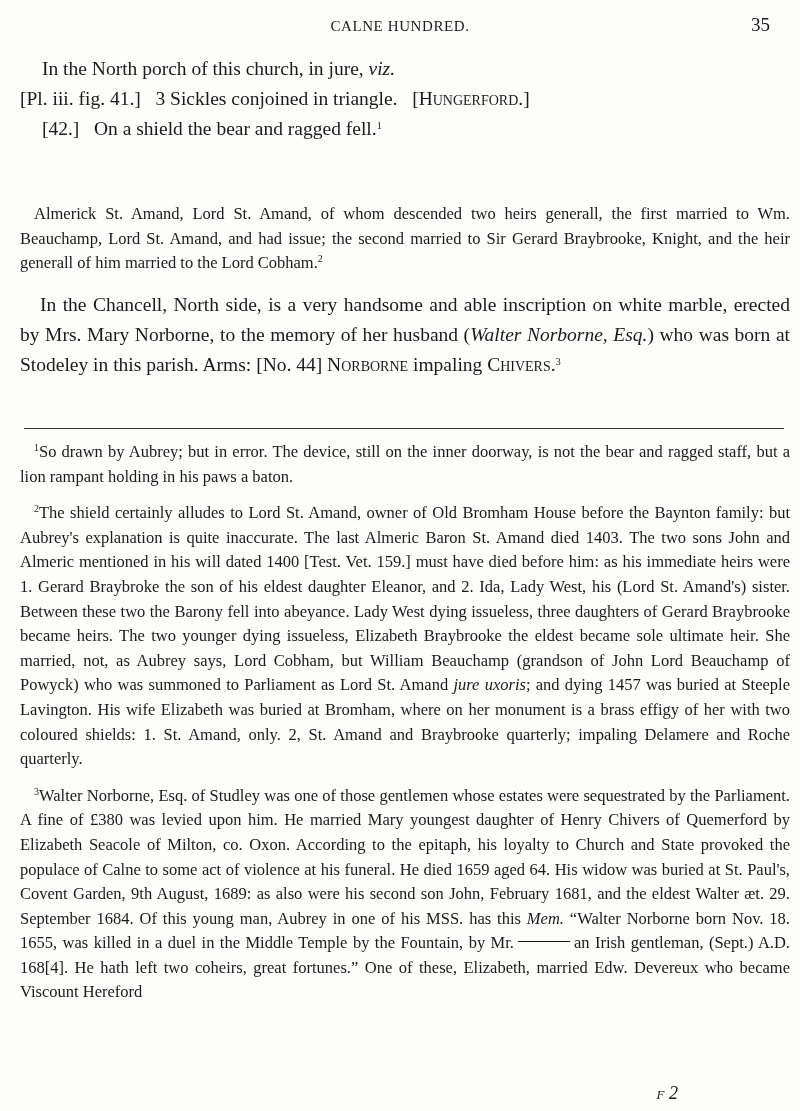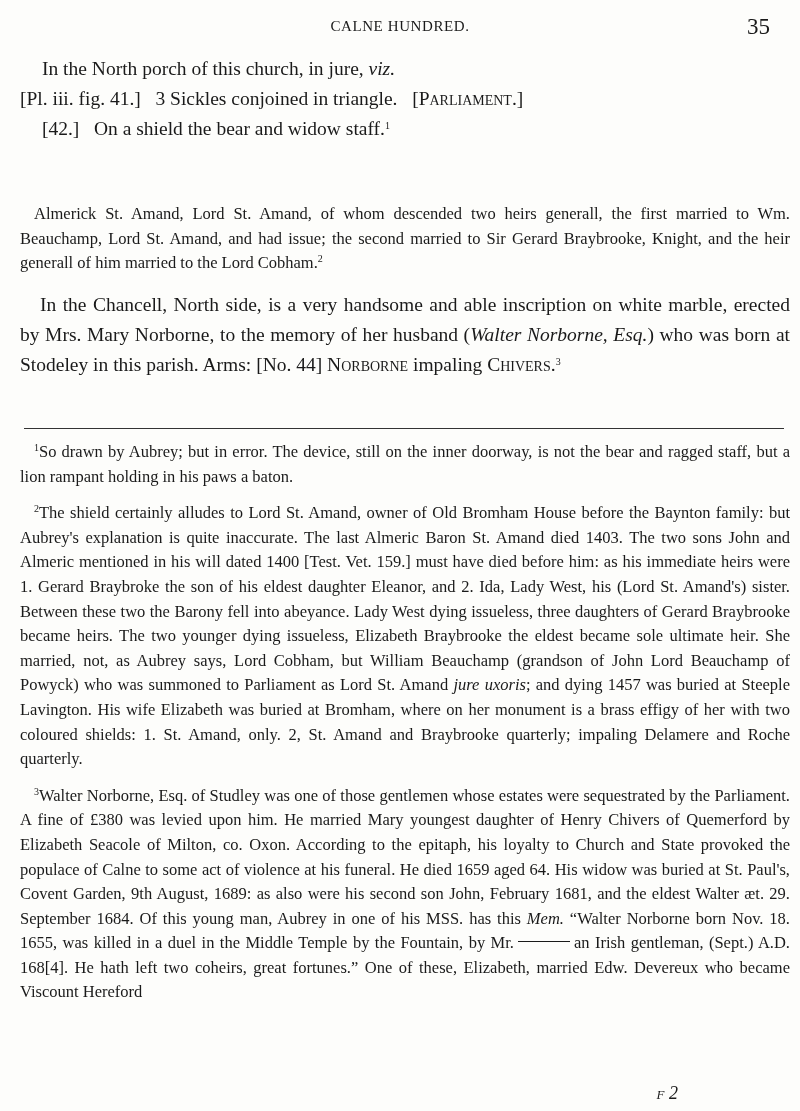--- a/index.html
+++ b/index.html
@@ -1,21 +1,21 @@
 <!DOCTYPE html>
 <html><head>
 <meta charset="utf-8">
 <style>
   html, body { margin:0; padding:0; background:#fdfdfb; }
   body { width:800px; height:1111px; position:relative; overflow:hidden;
          font-family:"Liberation Serif","DejaVu Serif",serif; color:#1a1a1a; }
   .header { position:absolute; top:14px; left:0; width:800px; height:30px; }
   .running-head { position:absolute; left:0; width:800px; text-align:center; top:4px;
                   font-size:15px; letter-spacing:0.6px; }
-  .page-num { position:absolute; right:30px; top:0; font-size:23px; }
+  .page-num { position:absolute; right:30px; top:0; font-size:19px; }
   .main { position:absolute; left:20px; top:54px; width:770px; font-size:19.5px; line-height:30px; }
   .main p { margin:0; }
   .ind1 { padding-left:22px; }
   .ind2 { padding-left:22px; }
   .sc { font-variant:small-caps; }
   sup { font-size:10px; vertical-align:6px; line-height:0; }
   .note-big { position:absolute; left:20px; top:202px; width:770px; font-size:16.5px; line-height:24.5px; text-align:justify; }
   .note-big p { margin:0; text-indent:14px; }
   .para2 { position:absolute; left:20px; top:290px; width:770px; font-size:19.5px; line-height:30px; text-align:justify; }
   .para2 p { margin:0; text-indent:20px; }
@@ -29,22 +29,22 @@
 </head>
 <body>
 
 <div class="header">
   <div class="running-head">CALNE HUNDRED.</div>
   <div class="page-num">35</div>
 </div>
 
 <div class="main">
   <p class="ind1"><span>In the North porch of this church, in jure, </span><i>viz.</i></p>
-  <p><span>[Pl. iii. fig. 41.]</span>&nbsp;&nbsp;&nbsp;<span>3 Sickles conjoined in triangle.</span>&nbsp;&nbsp;&nbsp;<span>[</span><span class="sc">Parliament.</span><span>]</span></p>
-  <p class="ind2"><span>[42.]</span>&nbsp;&nbsp;&nbsp;<span>On a shield the bear and widow staff.</span><sup>1</sup></p>
+  <p><span>[Pl. iii. fig. 41.]</span>&nbsp;&nbsp;&nbsp;<span>3 Sickles conjoined in triangle.</span>&nbsp;&nbsp;&nbsp;<span>[</span><span class="sc">Hungerford.</span><span>]</span></p>
+  <p class="ind2"><span>[42.]</span>&nbsp;&nbsp;&nbsp;<span>On a shield the bear and ragged fell.</span><sup>1</sup></p>
 </div>
 
 <div class="note-big">
   <p><span>Almerick St. Amand, Lord St. Amand, of whom descended two heirs generall, the first married to Wm. Beauchamp, Lord St. Amand, and had issue; the second married to Sir Gerard Braybrooke, Knight, and the heir generall of him married to the Lord Cobham.</span><sup>2</sup></p>
 </div>
 
 <div class="para2">
   <p><span>In the Chancell, North side, is a very handsome and able inscription on white marble, erected by Mrs. Mary Norborne, to the memory of her husband (</span><i>Walter Norborne, Esq.</i><span>) who was born at Stodeley in this parish.  Arms: [No. 44] </span><span class="sc">Norborne</span><span> impaling </span><span class="sc">Chivers.</span><sup>3</sup></p>
 </div>
 

